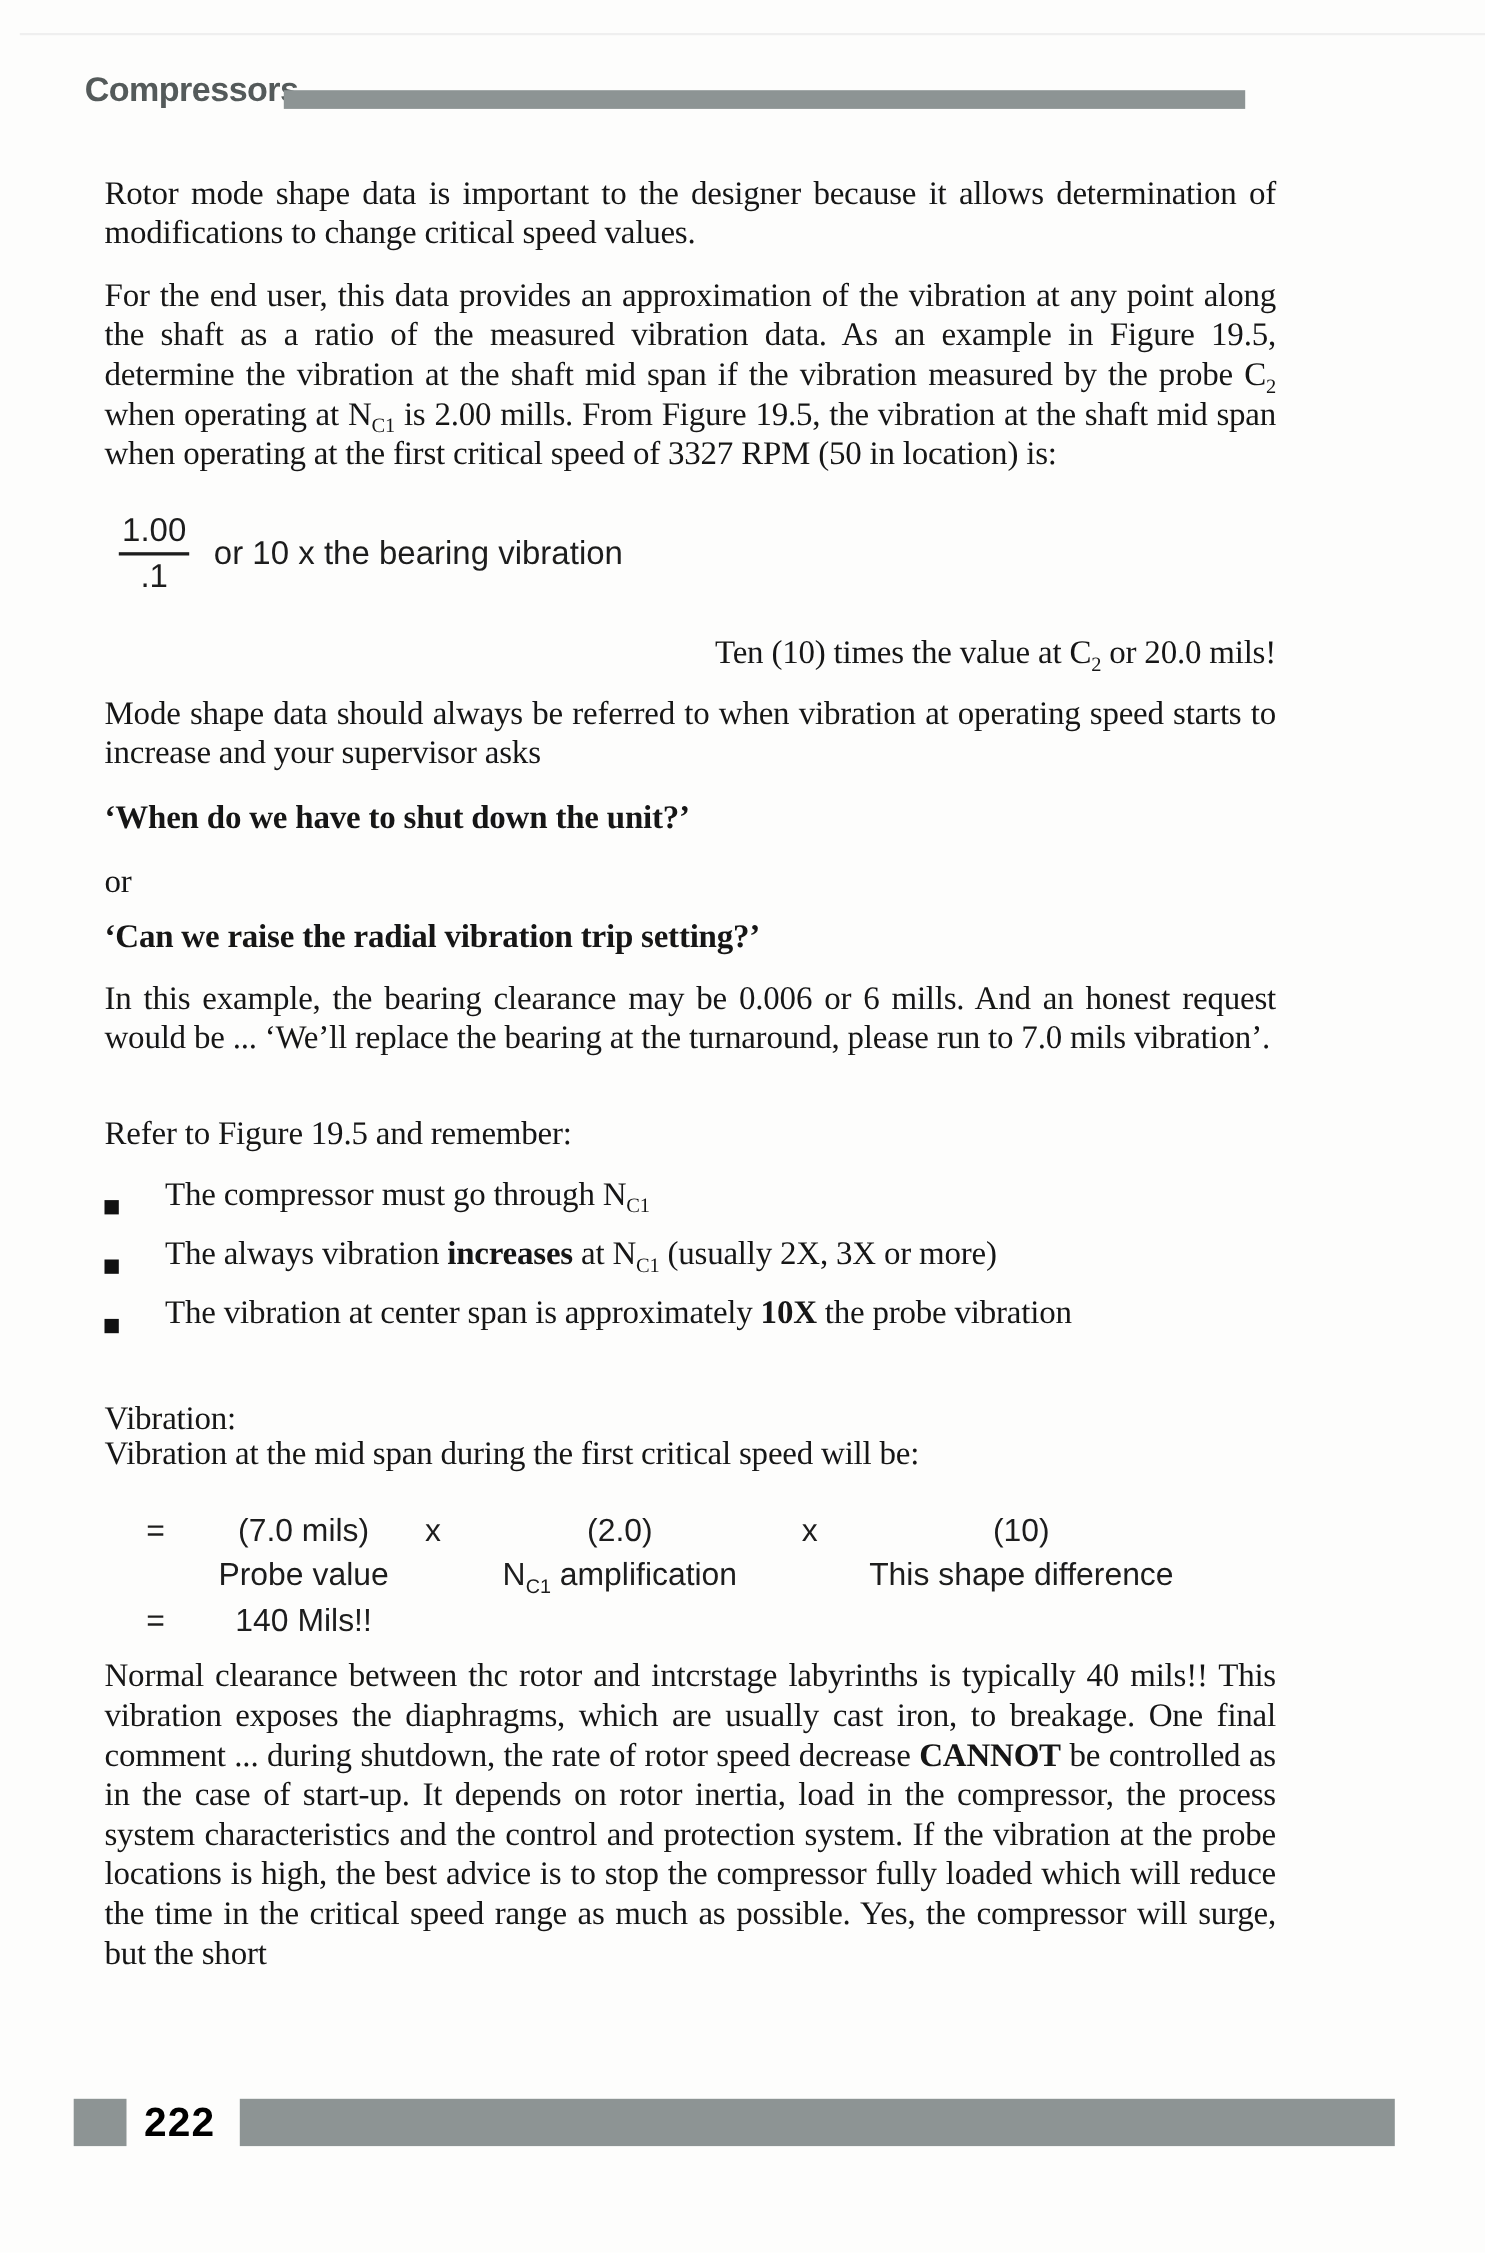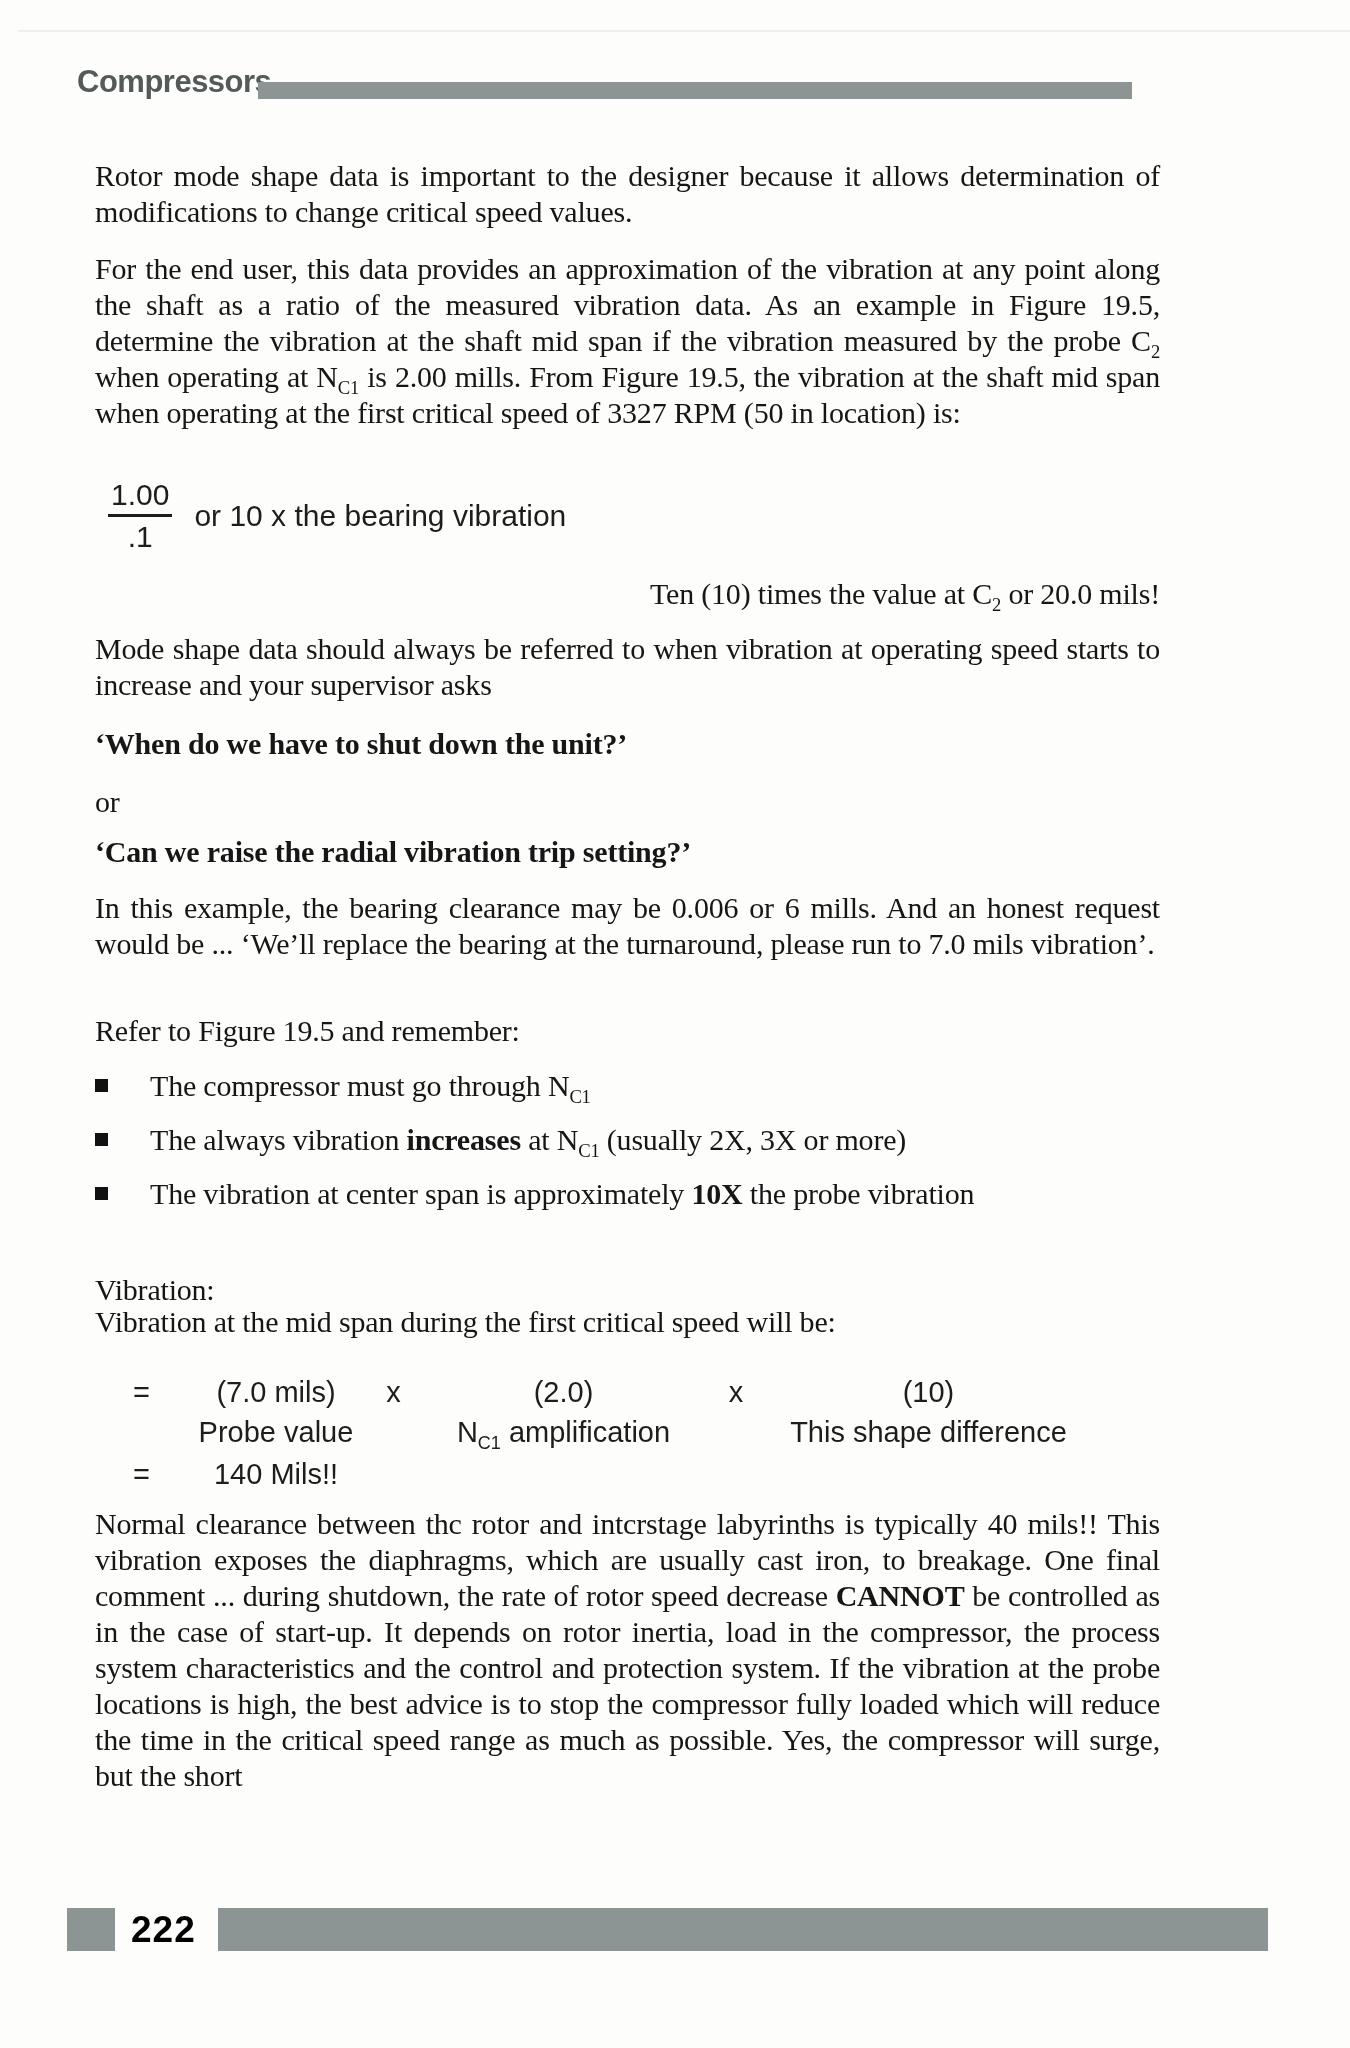--- a/index.html
+++ b/index.html
@@ -42,35 +42,35 @@
     text-align: justify;
     letter-spacing: -0.2px;
   }
   .single { text-align: left; }
   .bold-line { font-weight: 700; }
   sub { font-size: 0.62em; line-height: 0; }
   b { font-weight: 700; }
 
   .fraction-row {
     position: absolute;
-    left: 108px; top: 479px;
+    left: 108px; top: 467px;
     display: flex;
     align-items: center;
     gap: 22px;
     font-family: "Liberation Sans", sans-serif;
     font-size: 30px;
     line-height: 32px;
     color: #1d1d1d;
   }
   .frac { display: inline-block; text-align: center; }
   .frac .num { display: block; padding: 0 3px 3px 3px; border-bottom: 3px solid #1d1d1d; }
   .frac .den { display: block; padding-top: 4px; }
 
   .bullets { position: absolute; left: 95px; top: 1068px; width: 1065px; }
-  .bullet { display: flex; margin-top: 18px; }
+  .bullet { display: flex; margin-top: 18px; align-items: flex-end; }
   .bullet:first-child { margin-top: 0; }
   .bullet .marker { flex: none; width: 13px; height: 13px; margin-top: 11px; background: #111111; }
   .bullet .btext {
     margin-left: 42px;
     width: 1010px;
     font-size: 30px; line-height: 36px;
     text-align: justify;
     letter-spacing: -0.2px;
   }
 

